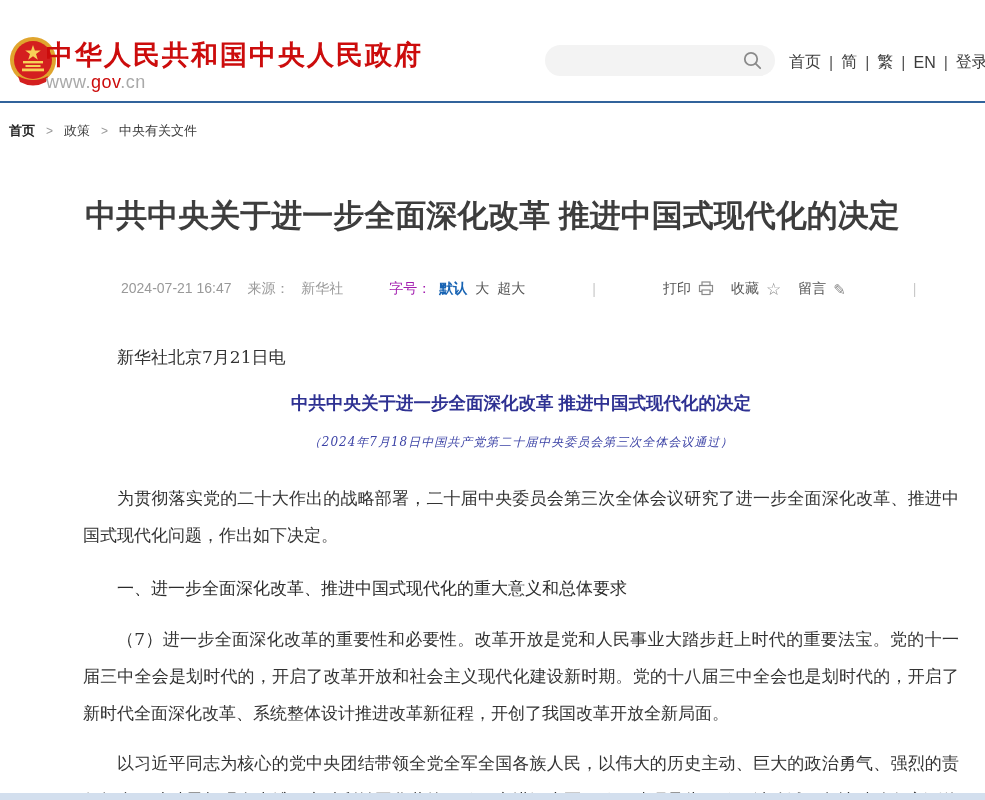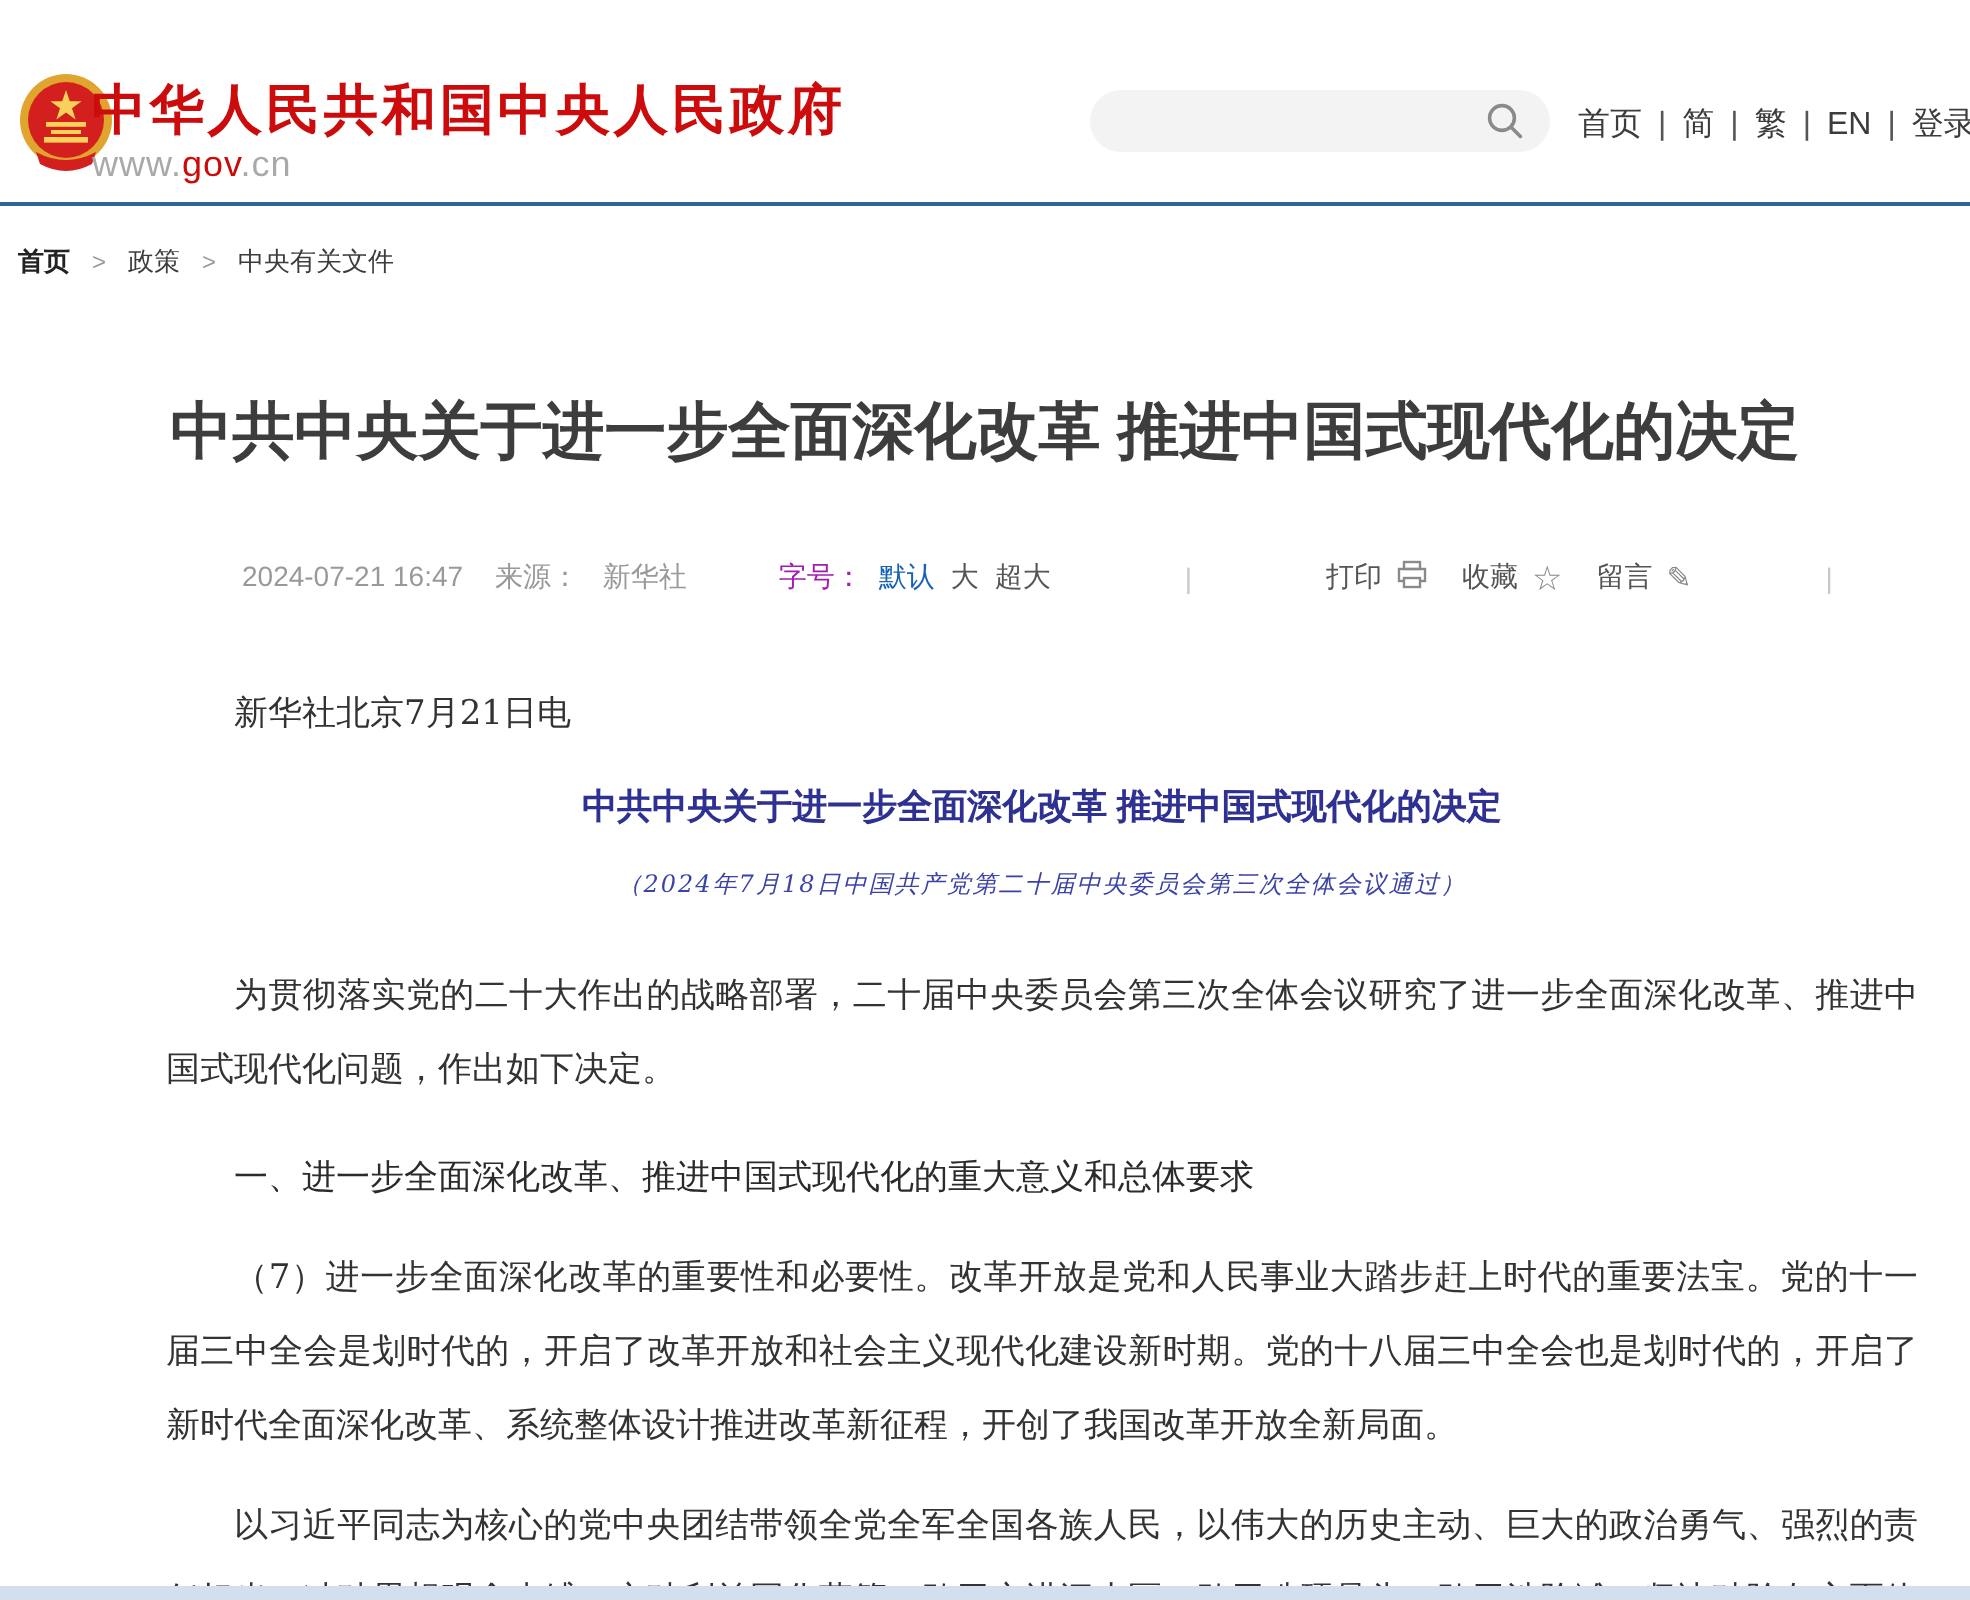--- a/index.html
+++ b/index.html
@@ -111,21 +111,21 @@
     font-size: 14px;
     color: #999;
     white-space: nowrap;
     gap: 46px;
   }
   .meta-left { margin-left: 38px; width: 336px; }
   .meta-left .src-name { margin-left: 8px; color: #999; }
   .fontsize-group { color: #666; display: flex; align-items: center; }
   .fontsize-label { color: #a21caf; }
   .fontsize-option { margin-left: 8px; color: #555; cursor: pointer; }
-  .fontsize-option.selected { color: #1763b3; font-weight: 400; }
+  .fontsize-option.selected { color: #1763b3; font-weight: 700; }
   .meta-sep { color: #c9c9c9; margin: 0 21px; }
   .tools { display: flex; align-items: center; color: #555; }
   .tool { display: flex; align-items: center; cursor: pointer; margin-right: 17px; }
   .tool:last-child { margin-right: 0; }
   .tool .t-icon { margin-left: 7px; color: #8a8a8a; font-size: 15px; line-height: 1; }
   .share-group { margin-left: auto; display: flex; align-items: center; }
   .share-circle {
     width: 22px; height: 22px;
     border-radius: 50%;
     background: #a9a9a9;

